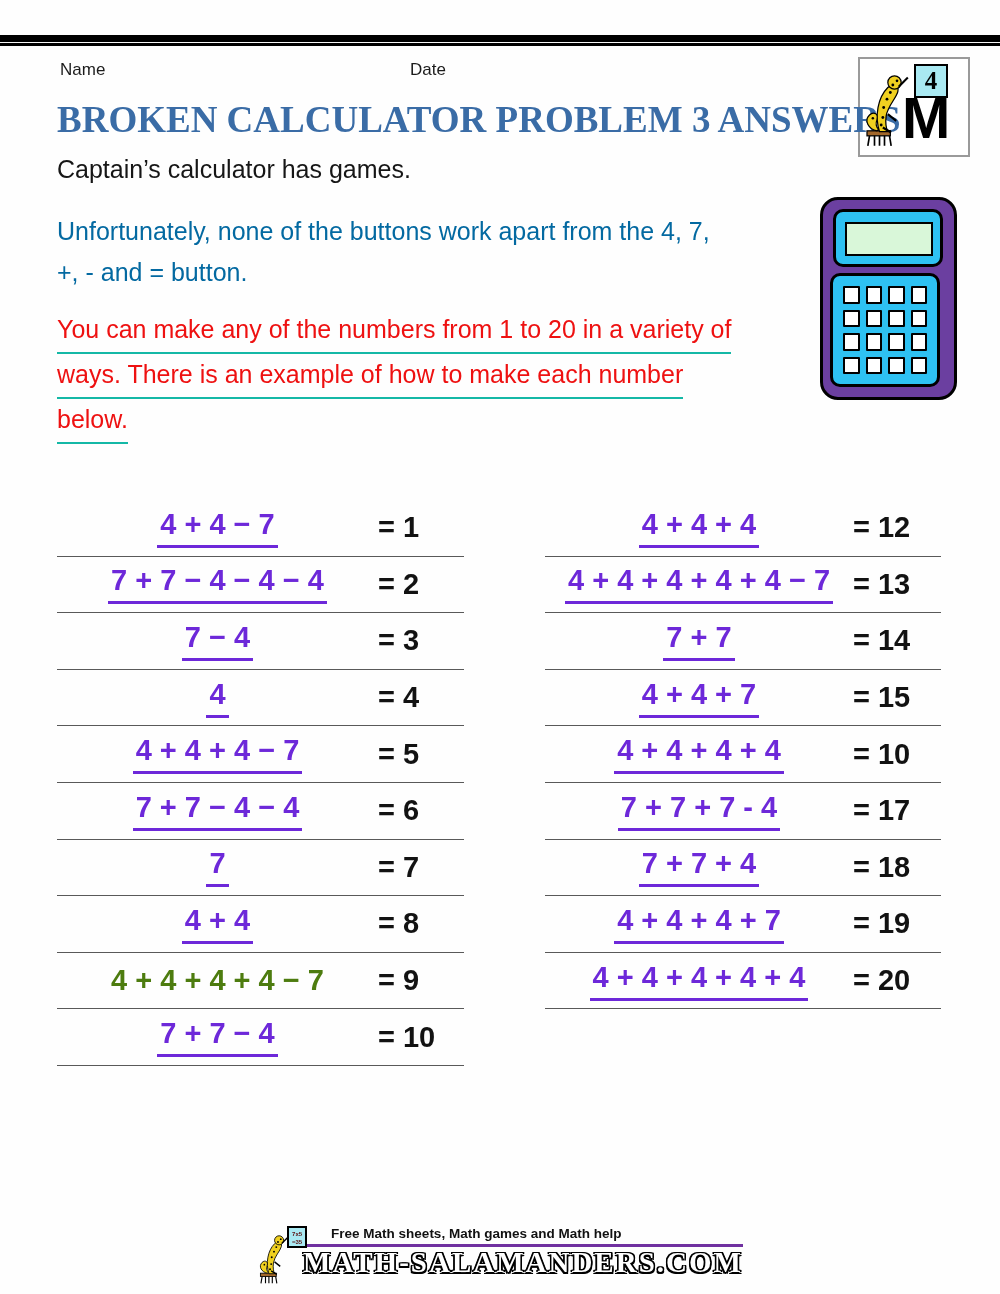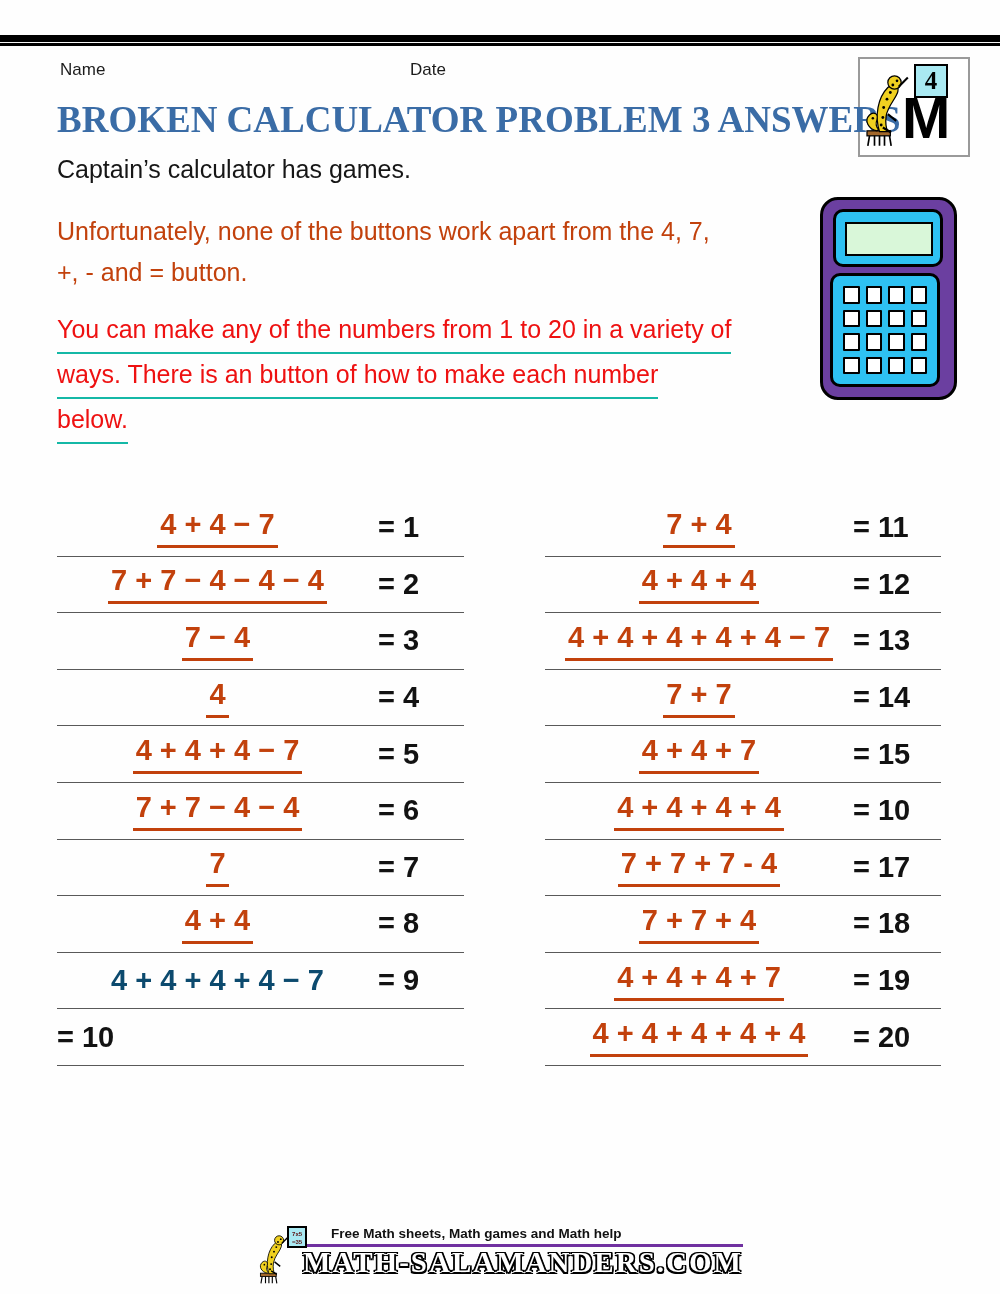--- a/index.html
+++ b/index.html
@@ -30,21 +30,21 @@
     font-family:"Liberation Serif",serif;font-weight:700;font-size:25px;color:#000;z-index:2;
   }
   .grade-sala{position:absolute;left:2px;top:8px;width:50px;height:86px;z-index:3;}
 
   .title{
     position:absolute;left:57px;top:98px;margin:0;
     font-family:"Liberation Serif",serif;font-weight:700;font-size:37px;
     color:#3a6ca6;letter-spacing:0px;white-space:nowrap;
   }
   .intro1{position:absolute;left:57px;top:155px;font-size:25px;color:#161616;}
-  .intro2{position:absolute;left:57px;top:211px;font-size:25px;color:#c2410c;line-height:41px;}
+  .intro2{position:absolute;left:57px;top:211px;font-size:25px;color:#0369a1;line-height:41px;}
   .highlight{position:absolute;left:57px;top:309px;font-size:25px;color:#ee1111;line-height:41px;}
   .u-line{display:inline-block;border-bottom:2px solid #14b8a6;padding-bottom:2px;}
 
   
   .calc{
     position:absolute;left:820px;top:197px;width:131px;height:197px;
     background:#6b3fa0;border:3px solid #000;border-radius:18px;
   }
   .calc-bezel{
     position:absolute;left:10px;top:9px;width:104px;height:52px;
@@ -66,22 +66,22 @@
   .answers{position:absolute;top:500px;}
   .answers-left{left:57px;width:407px;}
   .answers-right{left:545px;width:396px;}
   .eq-row{
     height:56.6px;box-sizing:border-box;border-bottom:1px solid #595959;
     display:flex;align-items:center;
   }
   .expr-cell{flex:none;text-align:center;font-size:29px;font-weight:700;white-space:nowrap;}
   .answers-left .expr-cell{width:321px;}
   .answers-right .expr-cell{width:308px;}
-  .expr-red{color:#c2410c;}
-  .expr-black{color:#0c4a6e;}
+  .expr-red{color:#6d28d9;}
+  .expr-black{color:#4d7c0f;}
   .expr-u{display:inline-block;border-bottom:3px solid currentColor;padding:0 3px 4px 3px;}
   .result-cell{flex:1;text-align:left;font-size:29px;font-weight:700;color:#121212;white-space:nowrap;}
 
   
   .footer{
     position:absolute;left:0;top:1226px;width:1000px;
     display:flex;justify-content:center;align-items:flex-start;
   }
   .footer-art{position:relative;width:52px;height:64px;flex:none;margin-right:-6px;}
   .footer-sala{position:absolute;left:0;top:4px;width:34px;height:58px;}
@@ -145,21 +145,21 @@
 
   <div class="intro1">Captain’s calculator has games.</div>
 
   <div class="intro2">
     <div>Unfortunately, none of the buttons work apart from the 4, 7,</div>
     <div>+, - and = button.</div>
   </div>
 
   <div class="highlight">
     <div><span class="u-line">You can make any of the numbers from 1 to 20 in a variety of</span></div>
-    <div><span class="u-line">ways. There is an button of how to make each number</span></div>
+    <div><span class="u-line">ways. There is an example of how to make each number</span></div>
     <div><span class="u-line">below.</span></div>
   </div>
 
   <div class="calc">
     <div class="calc-bezel">
       <div class="calc-display"></div>
     </div>
     <div class="calc-pad">
         <div class="calc-key"></div>
         <div class="calc-key"></div>
@@ -211,28 +211,25 @@
       </div>
       <div class="eq-row">
         <div class="expr-cell expr-red"><span class="expr-u">4 + 4</span></div>
         <div class="result-cell">= 8</div>
       </div>
       <div class="eq-row">
         <div class="expr-cell expr-black"><span>4 + 4 + 4 + 4 − 7</span></div>
         <div class="result-cell">= 9</div>
       </div>
       <div class="eq-row">
+        <div class="expr-cell expr-red"><span class="expr-u">7 + 7 − 4</span></div>
         <div class="result-cell">= 10</div>
       </div>
     </div>
   <div class="answers answers-right">
-      <div class="eq-row">
-        <div class="expr-cell expr-red"><span class="expr-u">7 + 4</span></div>
-        <div class="result-cell">= 11</div>
-      </div>
       <div class="eq-row">
         <div class="expr-cell expr-red"><span class="expr-u">4 + 4 + 4</span></div>
         <div class="result-cell">= 12</div>
       </div>
       <div class="eq-row">
         <div class="expr-cell expr-red"><span class="expr-u">4 + 4 + 4 + 4 + 4 − 7</span></div>
         <div class="result-cell">= 13</div>
       </div>
       <div class="eq-row">
         <div class="expr-cell expr-red"><span class="expr-u">7 + 7</span></div>

